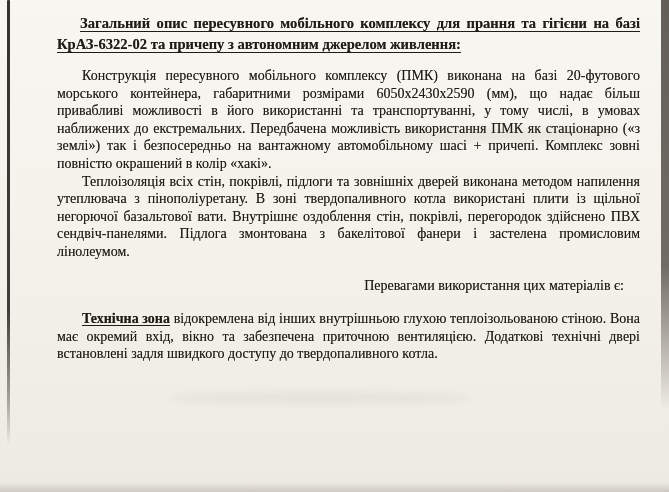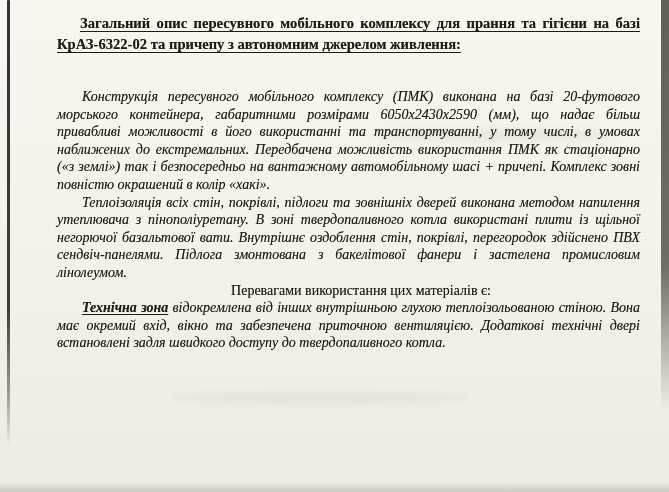--- a/index.html
+++ b/index.html
@@ -70,37 +70,36 @@
     top: 13px;
     color: #1f1b15;
     font-size: 14px;
     line-height: 17.6px;
     text-shadow: 0 0 0.5px rgba(31,27,21,0.55);
   }
   .title {
     font-size: 14.6px;
     line-height: 21px;
     font-weight: bold;
-    margin: 0 0 33px 0;
+    margin: 0 0 12px 0;
     text-indent: 23px;
     text-align: justify;
     text-decoration: underline;
     text-underline-offset: 3px;
     text-decoration-thickness: 1.4px;
   }
   .para {
     margin: 0;
     text-indent: 25px;
     text-align: justify;
-    font-style: italic;
   }
   .line {
-    margin: 0;
+    margin: 16px;
     text-indent: 25px;
-    text-align: center;
+    text-align: right;
   }
   .bu {
     font-weight: bold;
     text-decoration: underline;
     text-underline-offset: 2px;
     text-decoration-thickness: 1.3px;
   }
 </style>
 </head>
 <body>

